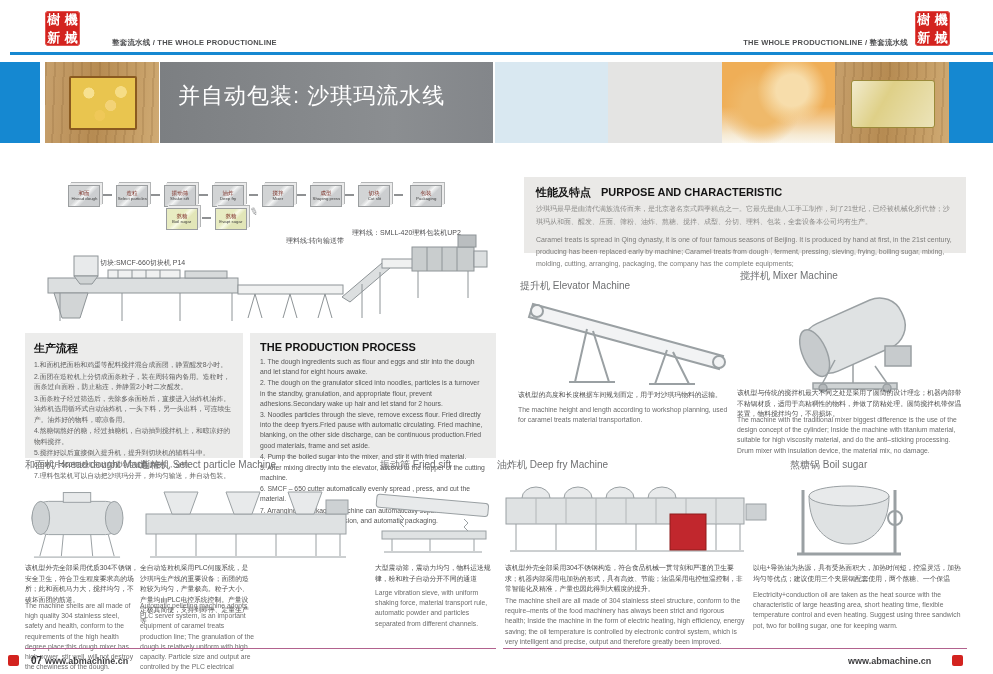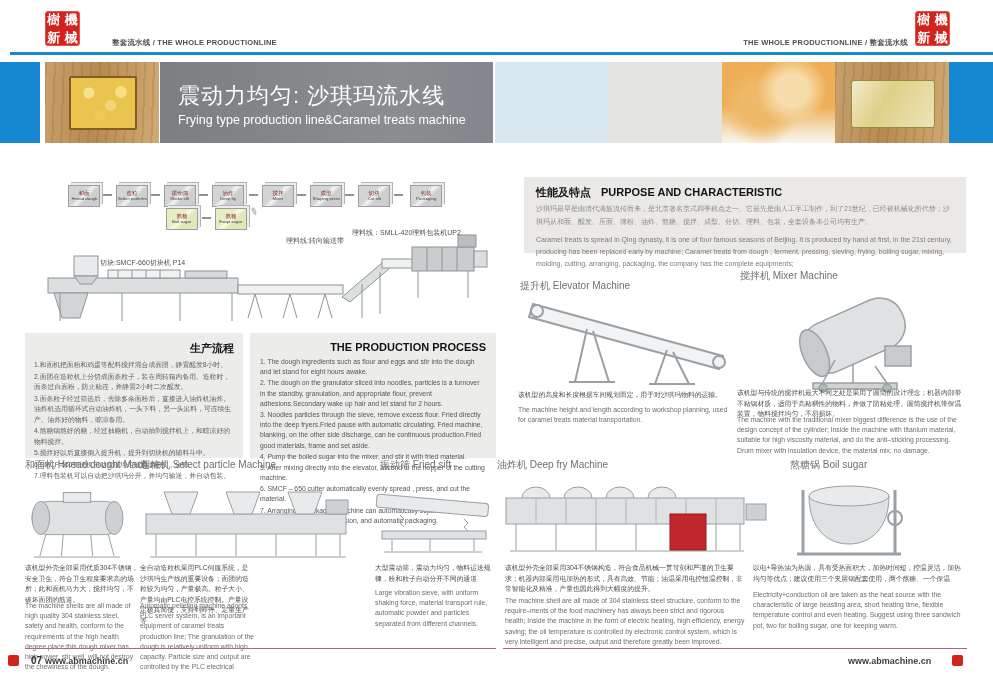--- a/index.html
+++ b/index.html
@@ -48,21 +48,21 @@
   .fc-zh{font-size:5.5px;line-height:6px;color:#7a2a20;white-space:nowrap;}
   .fc-en{font-size:4.8px;line-height:6px;color:#3c3c3c;white-space:nowrap;transform:scale(.9);}
   .fc-dash{position:absolute;width:9px;height:2px;background:#8f9193;}
   .pencil{font-size:10px;color:#8f9193;transform:rotate(18deg);}
 
   
   .diag-label{font-size:7px;color:#4f4f51;white-space:nowrap;}
 
   
   .panel{background:#ececeb;}
-  .panel-title{font-size:11px;font-weight:bold;color:#141414;text-align:right;}
+  .panel-title{font-size:11px;font-weight:bold;color:#141414;}
   .panel-item{font-size:6.8px;line-height:1.55;color:#5f5f5f;margin-bottom:1px;}
   .panel-item-en{font-size:6.8px;line-height:1.5;color:#565656;margin-bottom:1px;}
   .char-body-zh{font-size:7px;line-height:1.8;color:#8c8b89;}
   .char-body-en{font-size:7px;line-height:1.7;color:#7d7c7a;margin-top:6px;}
   .char-title-zh{font-size:11px;font-weight:bold;color:#141414;}
   .char-title-en{font-size:11px;font-weight:bold;color:#141414;margin-left:10px;}
 
   
   .mach-label{font-size:10px;color:#6e6f71;white-space:nowrap;}
   .cap-zh{font-size:6.8px;line-height:1.55;color:#4c4c4c;}
@@ -95,22 +95,21 @@
     <span>新</span>
     <span>械</span>
   </div>
 
   <div class="abs strip" style="left:10px;right:0;top:52px;height:3px;"></div>
   <div class="abs blue-block" style="left:0;top:62px;width:40px;height:81px;"></div>
   <div class="abs photo-wood" style="left:45px;top:62px;width:114px;height:81px;">
     <div class="abs sachima" style="left:24px;top:14px;width:64px;height:50px;"></div>
   </div>
   <div class="abs title-block" style="left:160px;top:62px;width:333px;height:81px;">
-    <div class="abs banner-title-zh" style="left:18px;top:19px;">震动力均匀: 沙琪玛流水线</div>
-    <div class="abs banner-title-en" style="left:18px;top:48px;">Frying type production line&amp;Caramel treats machine</div>
+    <div class="abs banner-title-zh" style="left:18px;top:19px;">并自动包装: 沙琪玛流水线</div>
   </div>
   <div class="abs lightblue-block" style="left:495px;top:62px;width:113px;height:81px;"></div>
   <div class="abs lightgray-block" style="left:608px;top:62px;width:114px;height:81px;"></div>
   <div class="abs photo-closeup" style="left:722px;top:62px;width:113px;height:81px;"></div>
   <div class="abs photo-wood" style="left:835px;top:62px;width:114px;height:81px;">
     <div class="abs package" style="left:16px;top:18px;width:82px;height:46px;"></div>
   </div>
   <div class="abs blue-block" style="left:949px;top:62px;width:44px;height:81px;"></div>
 
   <div class="fc-card" style="left:68px;top:185px;">

